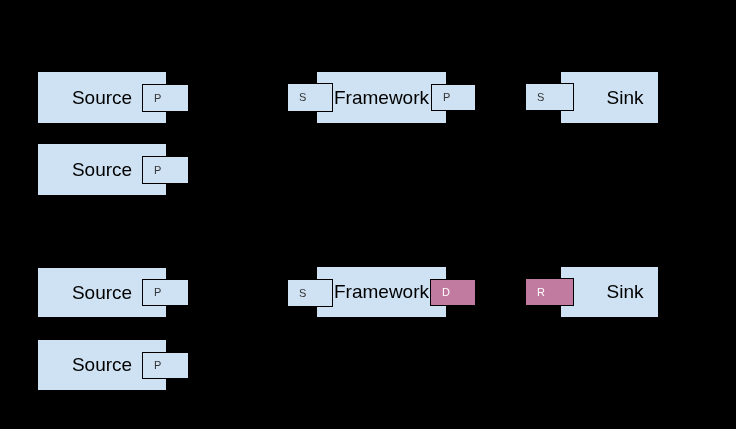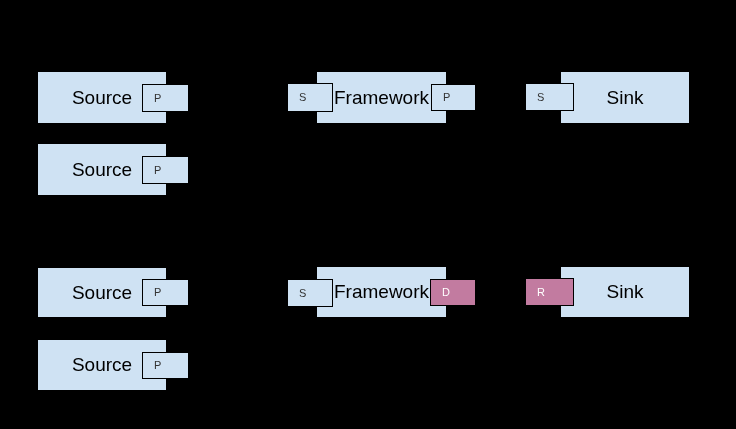--- a/index.html
+++ b/index.html
@@ -7,21 +7,20 @@
     padding: 0;
     background: #000;
   }
   .canvas {
     position: relative;
     width: 658px;
     height: 429px;
     background: var(--background, #000000);
     font-family: "Liberation Sans", sans-serif;
     overflow: hidden;
-    padding-left: 39px;
   }
   .node {
     position: absolute;
     background: var(--node_fill, #cfe2f3);
     display: flex;
     align-items: center;
     justify-content: center;
   }
   .node-label {
     font-size: 19px;

